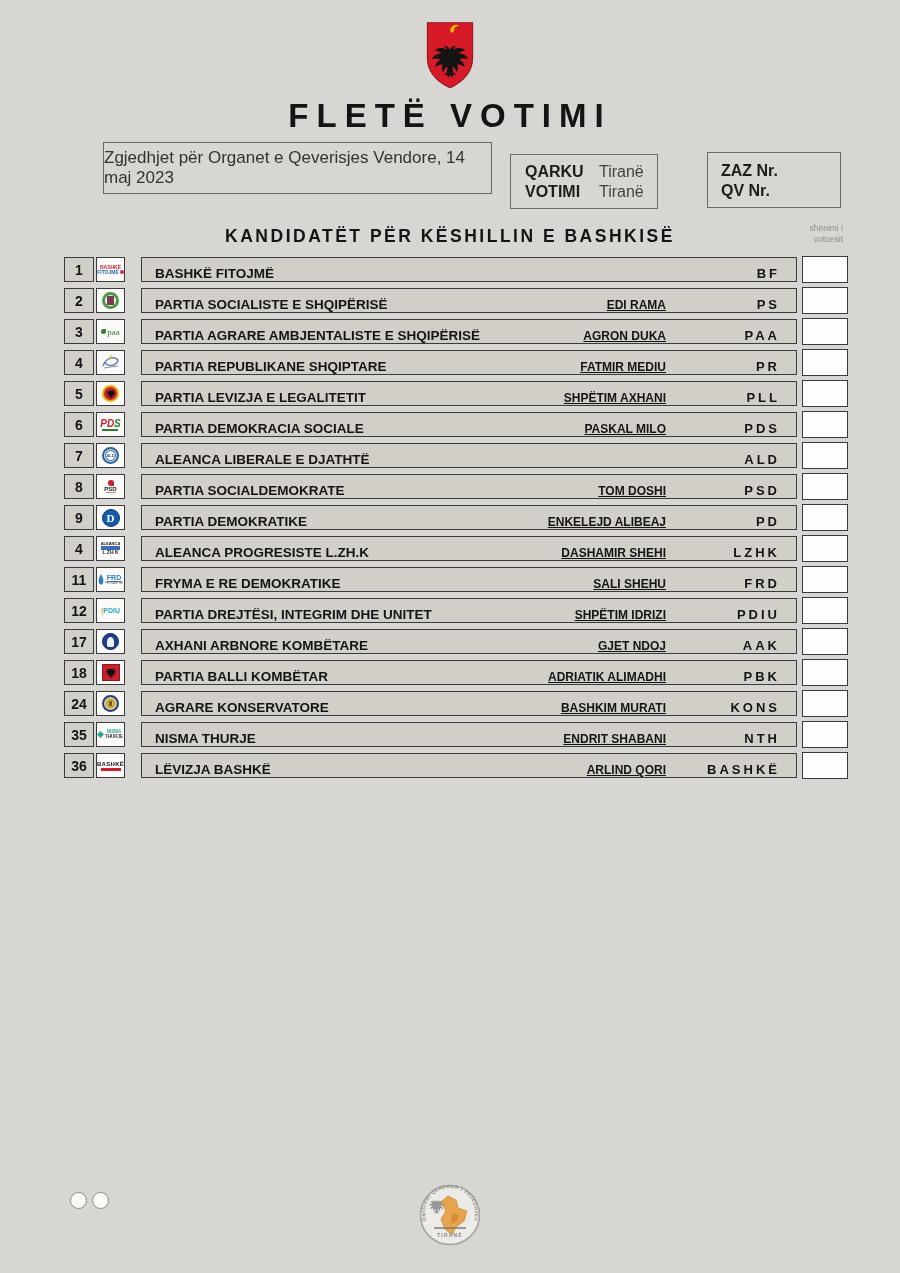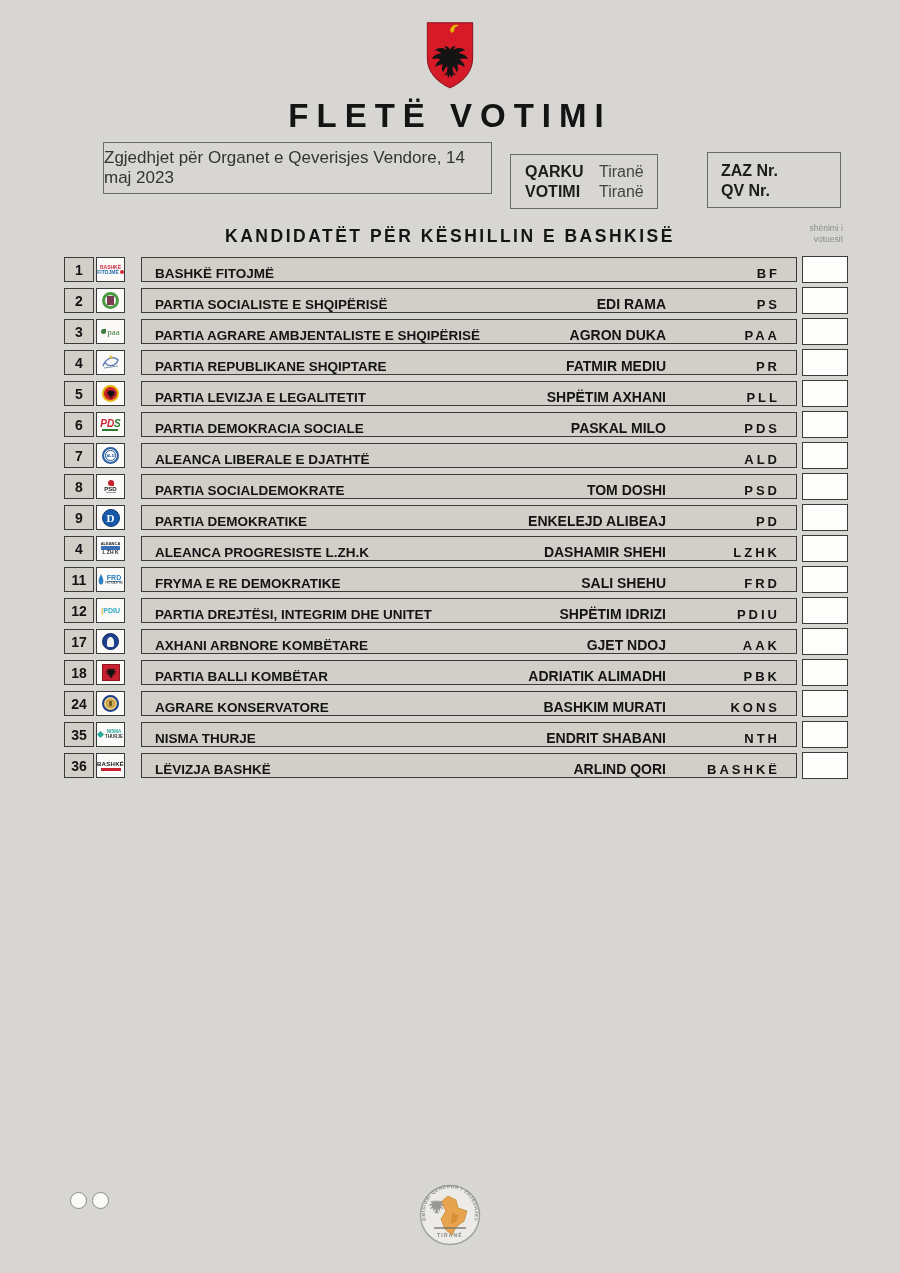--- a/index.html
+++ b/index.html
@@ -57,21 +57,21 @@
     width: 29px; height: 25px; flex: 0 0 auto; margin-left: 2px;
     border: 1.5px solid #3b3b3b; background: #fbfaf8;
     display: flex; align-items: center; justify-content: center; overflow: hidden;
   }
   .cell-bar {
     width: 656px; height: 25px; flex: 0 0 auto; margin-left: 16px;
     border: 1.5px solid #3b3b3b; background: #d2cfc9;
     display: flex; align-items: flex-end; padding: 0 16px 0 13px;
   }
   .party { flex: 1; font-size: 13.5px; font-weight: bold; white-space: nowrap; }
-  .candidate { font-size: 14px; font-weight: bold; white-space: nowrap; }
+  .candidate { font-size: 12px; font-weight: bold; white-space: nowrap; text-decoration: underline; }
   .abbr { width: 114px; text-align: right; font-size: 13px; font-weight: bold; letter-spacing: 3px; white-space: nowrap; }
   .cell-check {
     width: 46px; height: 27px; flex: 0 0 auto; margin-left: 5px;
     border: 1.5px solid #3b3b3b; background: #fdfdfc; cursor: pointer;
   }
   
   .circ { border-radius: 50%; display: inline-flex; align-items: center; justify-content: center; }
   .lgl { display: inline-flex; flex-direction: column; align-items: center; justify-content: center; line-height: 1; }
   
   .punch-holes { position: absolute; left: 70px; top: 1192px; display: flex; gap: 5px; }

